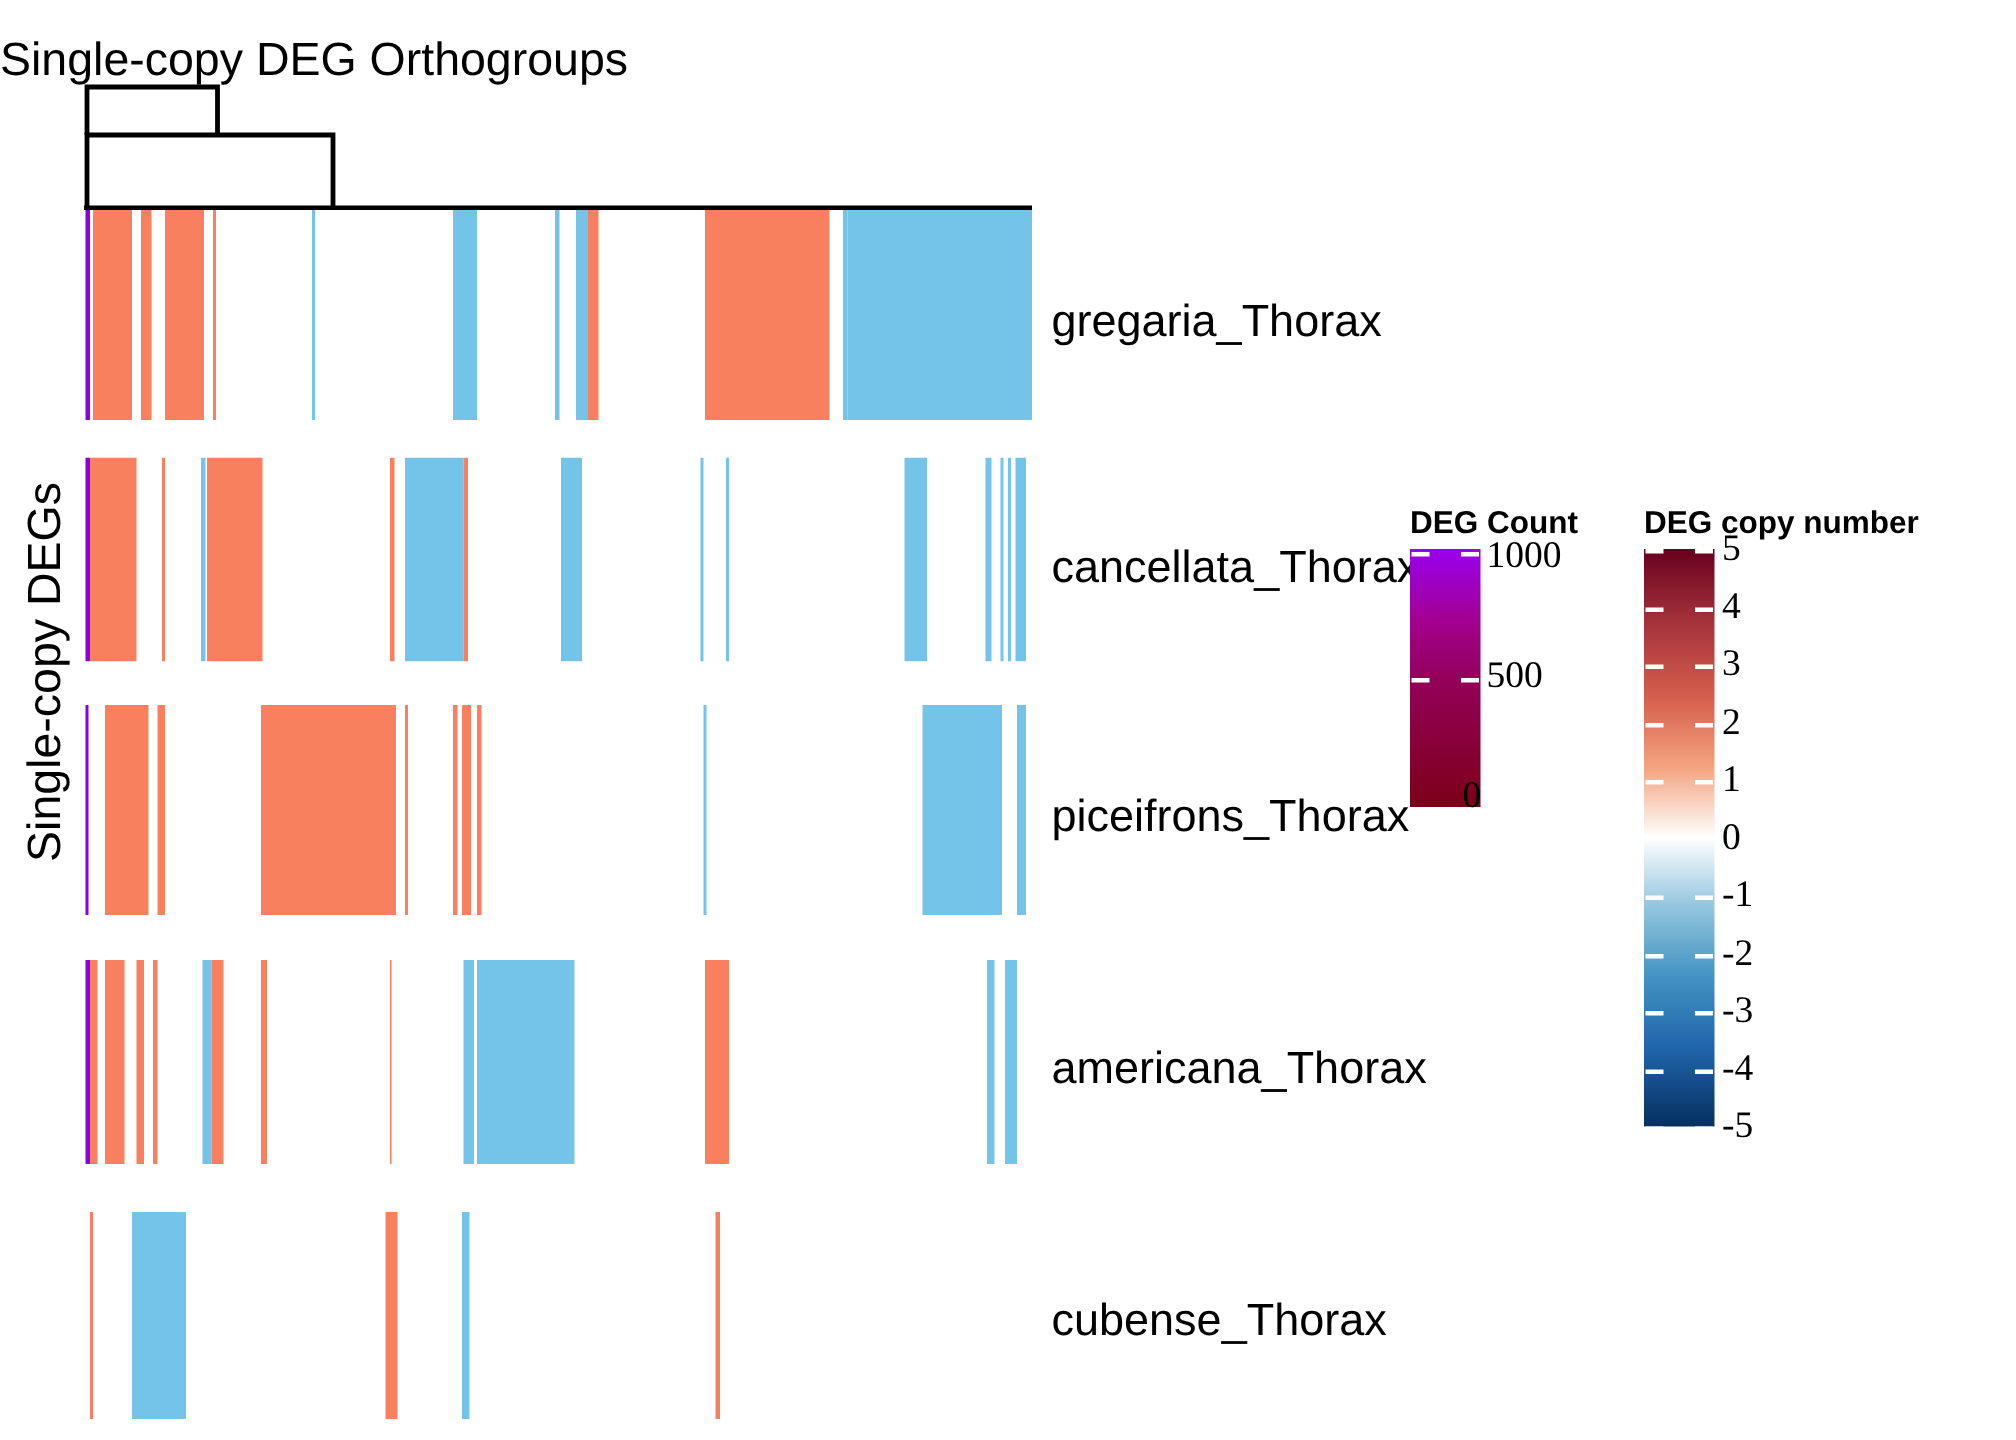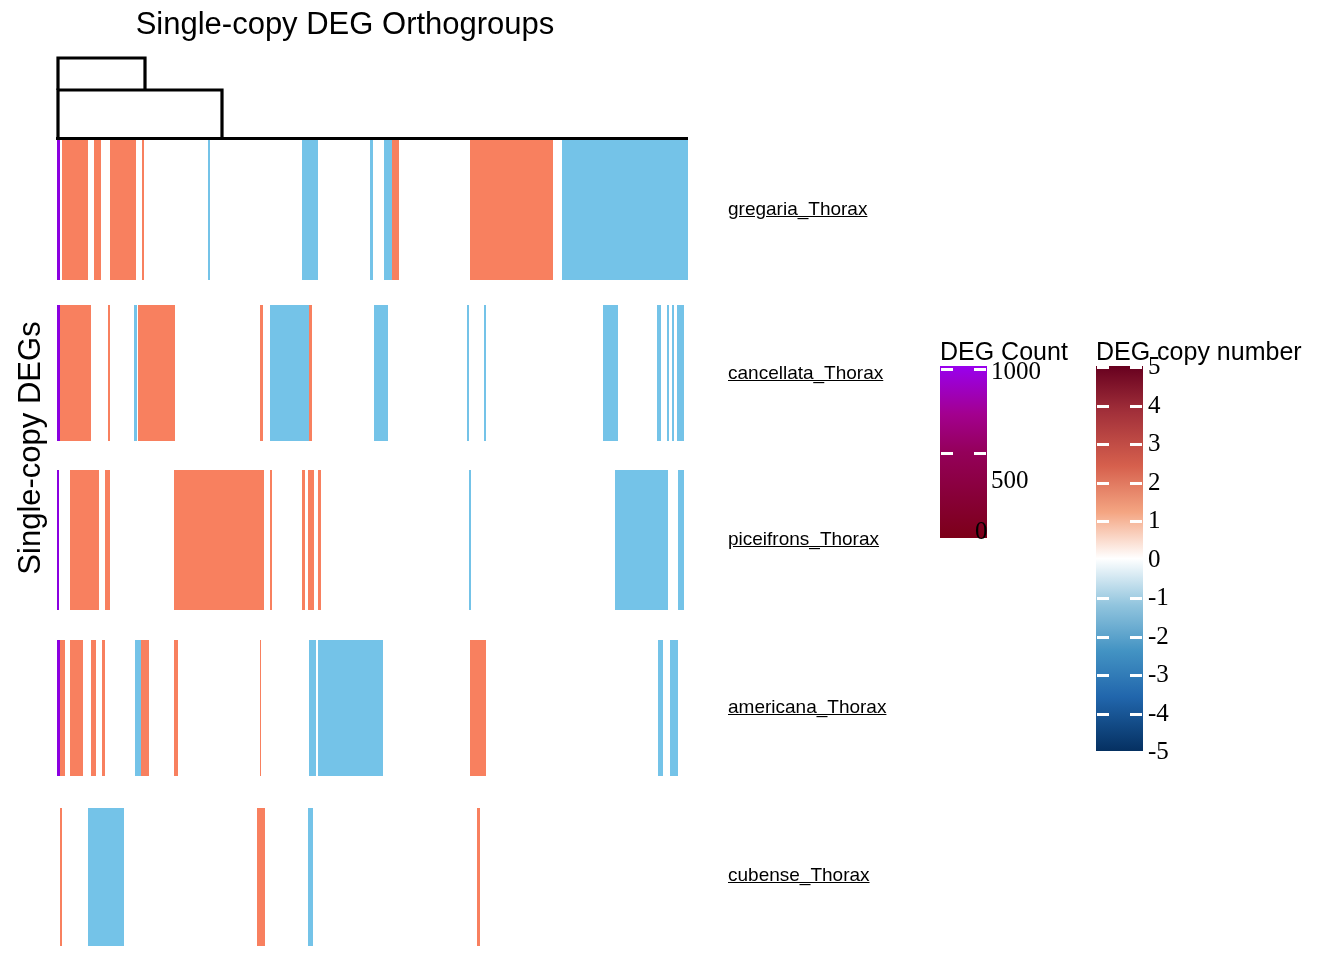--- a/index.html
+++ b/index.html
@@ -6,22 +6,22 @@
   body{
     width:1344px;height:960px;position:relative;overflow:hidden;
     background:#ffffff;
     font-family:"Liberation Sans", sans-serif;
     color:#000000;
   }
 
   
   .title{
     position:absolute;
-    left:0; top:6px; width:690px;
-    text-align:center;
+    left:0; top:22px; width:690px;
+    text-align:left;
     font-size:31px; font-weight:400; color:#000;
     letter-spacing:0px;
     white-space:nowrap;
   }
 
   
   .ylab{
     position:absolute;
     left:-135px; top:430px;
     width:330px;
@@ -35,28 +35,28 @@
   
   .dendro{position:absolute;left:0;top:50px;width:700px;height:90px;}
 
   
   .hm-area{position:absolute;left:56px;top:140px;width:632px;height:806px;}
   .hm-row{position:absolute;left:0;width:632px;overflow:hidden;background:#ffffff;}
   .band{position:absolute;top:0;height:100%;}
 
   
   .rowlab{
-    position:absolute;left:728px;
-    font-size:19px;white-space:nowrap;text-decoration:underline;
+    position:absolute;left:701px;
+    font-size:30px;white-space:nowrap;
   }
 
   
   .legend-title{
     position:absolute;
-    font-size:25px;font-weight:normal;white-space:nowrap;
+    font-size:21px;font-weight:bold;white-space:nowrap;
   }
   .lg-bar{position:absolute;}
   .lg-tick{position:absolute;height:3px;background:#ffffff;}
   .lg-label{
     position:absolute;font-size:25px;white-space:nowrap;line-height:1;font-family:Liberation Serif, serif;
   }
 </style>
 </head>
 <body>
 
@@ -156,21 +156,21 @@
 
 <div class="legend-title" style="left:940px; top:337px;">DEG Count</div>
 <div>
   <div class="lg-bar" id="count-bar" style="left: 940px; top: 366px; width: 47px; height: 172px; background: linear-gradient(rgb(153, 0, 238) 0%, rgb(163, 0, 143) 28%, rgb(148, 0, 90) 50%, rgb(124, 0, 24) 100%);"></div>
 
   <div class="lg-tick" style="left:941px; top:368px; width:12px;"></div>
   <div class="lg-tick" style="left:974px; top:368px; width:12px;"></div>
   <div class="lg-tick" style="left:941px; top:452px; width:12px;"></div>
   <div class="lg-tick" style="left:974px; top:452px; width:12px;"></div>
   <div class="lg-label" style="left:991px; top:358px;">1000</div>
-  <div class="lg-label" style="left:991px; top:467px;text-align:right;">500</div>
+  <div class="lg-label" style="left:991px; top:438px;text-align:right;">500</div>
   <div class="lg-label" style="left:975px; top:518px;">0</div>
 </div>
 
 <div class="legend-title" style="left:1096px; top:337px;">DEG copy number</div>
 <div>
   <div class="lg-bar" id="cn-bar" style="left: 1096px; top: 366px; width: 47px; height: 385px; background: linear-gradient(rgb(103, 0, 31) 0%, rgb(162, 48, 58) 12%, rgb(214, 96, 77) 26%, rgb(244, 165, 130) 38%, rgb(255, 255, 255) 50%, rgb(146, 197, 222) 62%, rgb(67, 147, 195) 74%, rgb(33, 102, 172) 86%, rgb(5, 48, 97) 100%);"></div>
   <div id="cn-ticks">
       <div class="lg-tick" style="left: 1097px; top: 366px; width: 12px;"></div>
       <div class="lg-tick" style="left: 1130px; top: 366px; width: 12px;"></div>
       <div class="lg-tick" style="left: 1097px; top: 405px; width: 12px;"></div>

